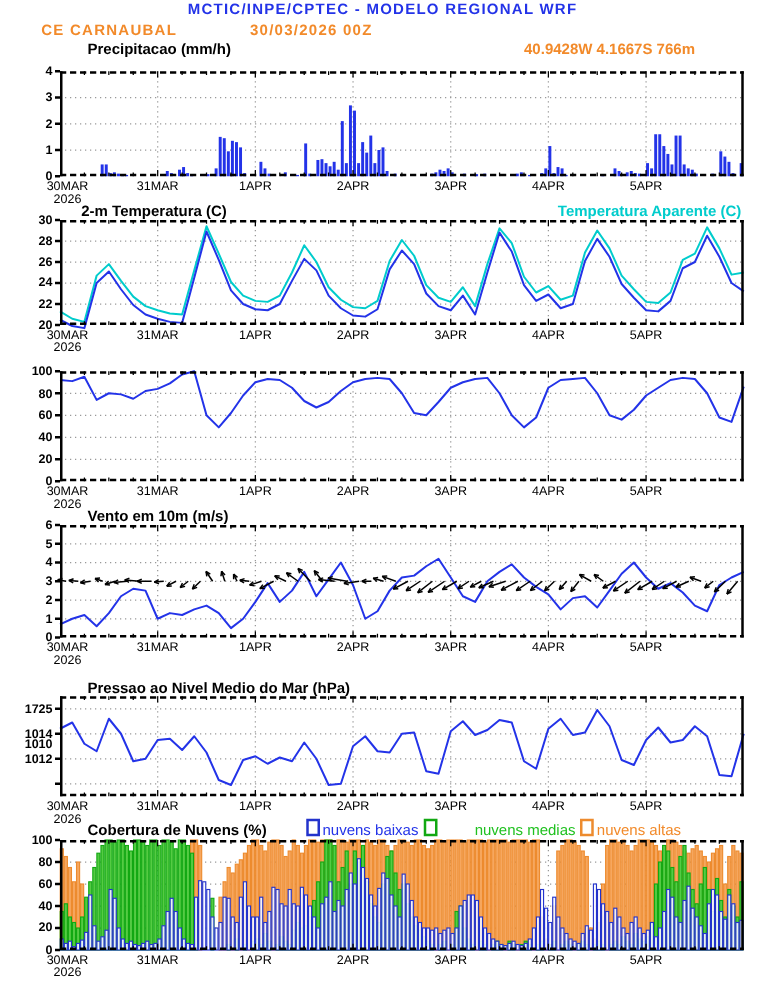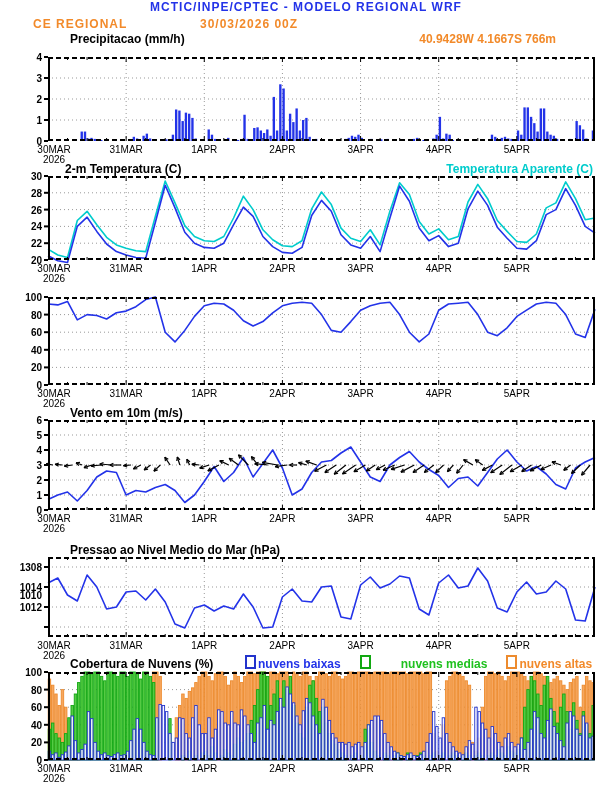--- a/index.html
+++ b/index.html
@@ -7,30 +7,30 @@
        font-family:"Liberation Sans", sans-serif;overflow:hidden;}
   .hdr{position:absolute;font-weight:bold;white-space:pre;}
   .t-blue{color:#2333E8;}
   .t-orange{color:#F28A2A;}
   .t-cyan{color:#00CCCC;}
   .t-green{color:#1FC11F;padding-left:28px;}
   .t-black{color:#000;}
   .ptitle{position:absolute;font-weight:bold;font-size:12px;white-space:pre;}
   .ylab{position:absolute;width:38px;text-align:right;font-size:10px;font-weight:bold;color:#000;}
   .xlab{position:absolute;transform:translateX(-50%);font-size:10px;font-weight:normal;color:#000;white-space:nowrap;}
-  .legend{position:absolute;display:flex;align-items:flex-end;gap:19px;font-size:12px;font-weight:bold;}
+  .legend{position:absolute;display:flex;align-items:flex-end;gap:4px;font-size:12px;font-weight:normal;}
   .lgsq{display:inline-block;width:7px;height:10px;background:#fff;border:2px solid;margin-right:2px;vertical-align:-1px;}
   svg.plot{position:absolute;overflow:visible;}
 </style>
 </head>
 <body>
 
 <div id="app">
   <div class="hdr t-blue" style="left:0;right:0;top:2;text-align:center;font-size:12px;letter-spacing:1px;">MCTIC/INPE/CPTEC - MODELO REGIONAL WRF</div>
-  <div class="hdr t-orange" style="left:33px;top:17px;font-size:12px;letter-spacing:1px;">CE REGIONAL</div>
+  <div class="hdr t-orange" style="left:33px;top:17px;font-size:12px;letter-spacing:1px;">CE CARNAUBAL</div>
   <div class="hdr t-orange" style="left:200px;top:17px;font-size:12px;letter-spacing:1px;">30/03/2026 00Z</div>
 
   <div class="ptitle t-black" style="left:70px;top:32px;">Precipitacao (mm/h)</div>
   <div class="ptitle t-orange" style="right:56px;top:32px;">40.9428W 4.1667S 766m</div>
 
   <div class="ptitle t-black" style="left:65px;top:162px;text-align:right;">2-m Temperatura (C)</div>
   <div class="ptitle t-cyan" style="right:19px;top:162px;">Temperatura Aparente (C)</div>
 
 
   <div class="ptitle t-black" style="left:70px;top:406px;">Vento em 10m (m/s)</div>
@@ -1274,21 +1274,21 @@
     <span class="xlab" style="left: 126.143px; top: 513px;">31MAR</span>
     <span class="xlab" style="left: 204.286px; top: 513px;">1APR</span>
     <span class="xlab" style="left: 282.429px; top: 513px;">2APR</span>
     <span class="xlab" style="left: 360.571px; top: 513px;">3APR</span>
     <span class="xlab" style="left: 438.714px; top: 513px;">4APR</span>
     <span class="xlab" style="left: 516.857px; top: 513px;">5APR</span>
     <span class="xlab" style="left: 54px; top: 523px;">2026</span>
     <span class="ylab" style="left: 4px; top: 590px;">1010</span>
     <span class="ylab" style="left: 4px; top: 602px;">1012</span>
     <span class="ylab" style="left: 4px; top: 582px;">1014</span>
-    <span class="ylab" style="left: 4px; top: 562px;">1308</span>
+    <span class="ylab" style="left: 4px; top: 562px;">1725</span>
     <span class="xlab" style="left: 54px; top: 640px;">30MAR</span>
     <span class="xlab" style="left: 126.143px; top: 640px;">31MAR</span>
     <span class="xlab" style="left: 204.286px; top: 640px;">1APR</span>
     <span class="xlab" style="left: 282.429px; top: 640px;">2APR</span>
     <span class="xlab" style="left: 360.571px; top: 640px;">3APR</span>
     <span class="xlab" style="left: 438.714px; top: 640px;">4APR</span>
     <span class="xlab" style="left: 516.857px; top: 640px;">5APR</span>
     <span class="xlab" style="left: 54px; top: 650px;">2026</span>
     <span class="ylab" style="left: 4px; top: 755px;">0</span>
     <span class="ylab" style="left: 4px; top: 737.4px;">20</span>

